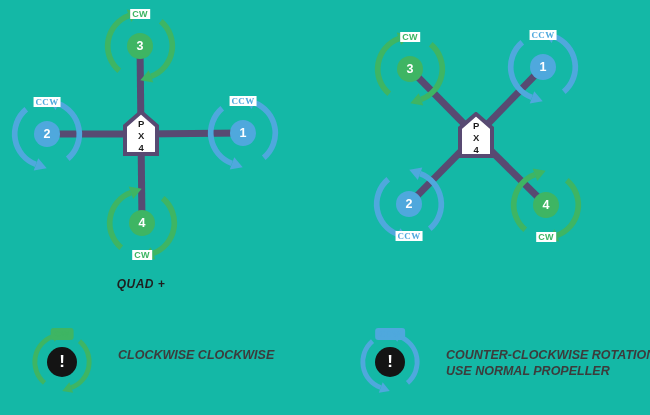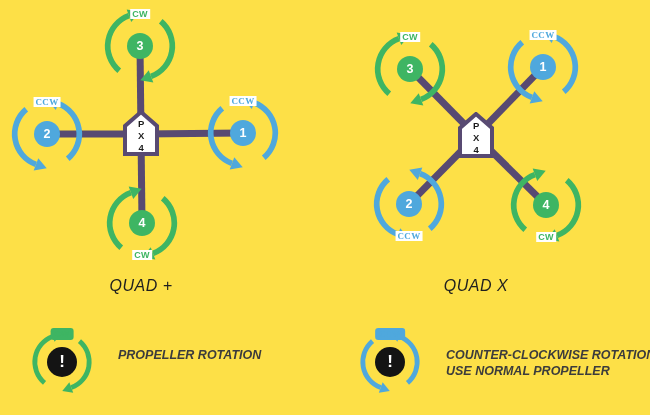--- a/index.html
+++ b/index.html
@@ -4,21 +4,21 @@
 <style>
   :root{
     --green:#3EB563;
     --blue:#4FA8DD;
     --purple:#584A72;
     --dark:#3C3C3C;
     --black:#141414;
   }
   html,body{margin:0;padding:0;background:#fff;}
   #stage{
-    position:relative;width:650px;height:415px;background:#fde047;overflow:hidden;
+    position:relative;width:650px;height:415px;background:#14b8a6;overflow:hidden;
     font-family:"Liberation Sans", sans-serif;
   }
   .arms{position:absolute;left:0;top:0;z-index:0;}
   .arms line{stroke:var(--purple);stroke-width:7;}
 
   .motor{position:absolute;z-index:2;}
   .size-76{width:76px;height:76px;}
   .size-64{width:64px;height:64px;}
   .ring-svg{position:absolute;left:0;top:0;width:100%;height:100%;}
   .ring-svg path{fill:none;stroke-width:6;}
@@ -62,21 +62,21 @@
   .hub svg{position:absolute;left:0;top:0;}
   .hub svg path{fill:#fff;stroke:var(--purple);stroke-width:4;stroke-linejoin:miter;}
   .hub-label{
     position:absolute;left:50%;top:56%;transform:translate(-50%,-50%);
     writing-mode:vertical-rl;text-orientation:upright;
     font-size:9.5px;font-weight:bold;color:#1c1c1c;letter-spacing:1px;line-height:1;
   }
 
   .quad-title{
     position:absolute;width:200px;text-align:center;
-    font-style:italic;font-weight:normal;font-size:16px;color:#1f1f1f;
+    font-style:italic;font-weight:bold;font-size:12px;color:#1f1f1f;
     letter-spacing:.5px;
   }
   .legend-text{
     position:absolute;font-style:italic;font-weight:bold;
     font-size:12.5px;color:var(--dark);line-height:16px;white-space:nowrap;
   }
 </style>
 </head>
 <body>
 
@@ -200,34 +200,33 @@
     <span class="dot">4</span>
   </div>
 
   <div class="hub" style="left:458px;top:112px">
     <svg width="36" height="46" viewBox="0 0 36 46">
       <path d="M18 2 L34 16 L34 44 L2 44 L2 16 Z"></path>
     </svg>
     <span class="hub-label">PX4</span>
   </div>
 
-  <div class="quad-title" style="left:376px;top:277px">QUAD X</div>
 
   <div class="motor legend-ring green size-64" style="left:30px;top:330px">
     <svg class="ring-svg" viewBox="0 0 80 80">
       <path d="M61.85 13.95 A34 34 0 0 1 51.63 71.95"></path>
       <path d="M18.15 66.05 A34 34 0 0 1 28.37 8.05"></path>
       <polygon points="40.3,76.1 54,78.5 49.2,65.4"></polygon>
       <polygon points="39.7,3.9 25.97,1.45 30.77,14.65"></polygon>
     </svg>
     <span class="dir-label">CW</span>
     <span class="bang">!</span>
   </div>
   <div class="legend-text" style="left:118px;top:347px">
-    <div>PROPELLER ROTATION</div>
+    <div>CLOCKWISE CLOCKWISE</div>
   </div>
 
   <div class="motor legend-ring blue size-64" style="left:358px;top:330px">
     <svg class="ring-svg" viewBox="0 0 80 80">
       <g transform="translate(80,0) scale(-1,1)">
         <path d="M61.85 13.95 A34 34 0 0 1 51.63 71.95"></path>
         <path d="M18.15 66.05 A34 34 0 0 1 28.37 8.05"></path>
         <polygon points="40.3,76.1 54,78.5 49.2,65.4"></polygon>
         <polygon points="39.7,3.9 25.97,1.45 30.77,14.65"></polygon>
       </g>

